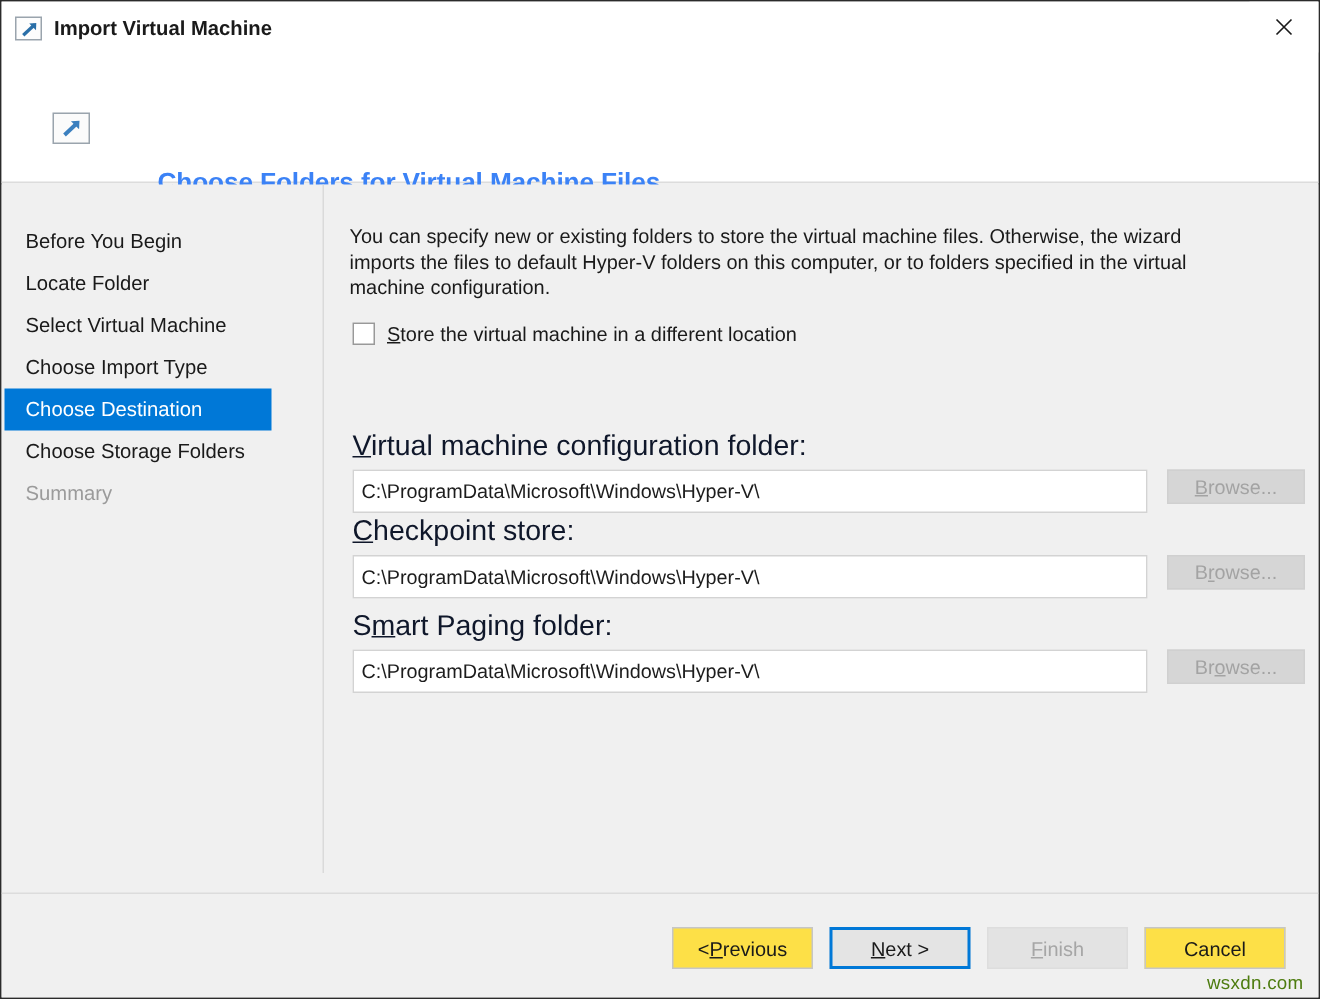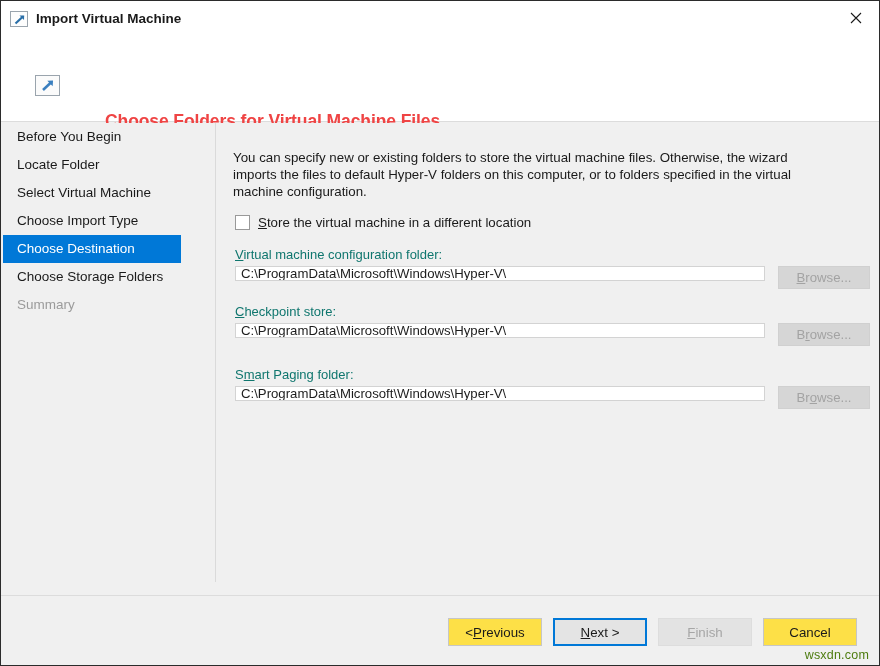--- a/index.html
+++ b/index.html
@@ -91,21 +91,21 @@
   .header-icon .arrow {
     position: absolute;
     left: 5px; top: 3px;
     width: 14px; height: 13px;
   }
   .header-title {
     position: absolute;
     left: 104px; top: 75px;
     font-size: 17.5px;
     font-weight: bold;
-    color: #ef4444;
+    color: #3b82f6;
     letter-spacing: -0.1px;
     white-space: nowrap;
     text-align: right;
   }
 
   
   .body-area {
     position: absolute;
     left: 0; top: 122px;
     width: 878px;
@@ -122,21 +122,21 @@
   }
   .nav-item {
     height: 28px;
     line-height: 28px;
     padding-left: 16px;
     font-size: 13.5px;
     color: #1a1a1a;
     white-space: nowrap;
     cursor: default;
   }
-  .nav-item.first { }
+  .nav-item.first { margin-top: 24px; }
   .nav-item.selected {
     background: #0078d7;
     color: #ffffff;
     margin-left: 2px;
     padding-left: 14px;
     width: 178px;
     box-sizing: border-box;
   }
   .nav-item.disabled { color: #9b9b9b; }
 
@@ -177,29 +177,30 @@
     white-space: nowrap;
     cursor: default;
   }
 
   .field-group { position: absolute; left: 18px; width: 644px; }
   .fg1 { top: 124px; }
   .fg2 { top: 181px; }
   .fg3 { top: 244px; }
 
   .field-label {
-    font-size: 13px;
-    color: #0f766e;
+    font-size: 19px;
+    color: #0f172a;
     margin-bottom: 4px;
     white-space: nowrap;
+    margin-top: 40px;
   }
   .field-row { display: flex; align-items: stretch; }
   .text-input {
     width: 530px;
-    height: 15px;
+    height: 29px;
     box-sizing: border-box;
     background: #ffffff;
     border: 1px solid #d3d3d3;
     font-family: "Liberation Sans", sans-serif;
     font-size: 13.2px;
     color: #1c1c1c;
     padding: 0 5px;
     line-height: 21px;
     outline: none;
   }

